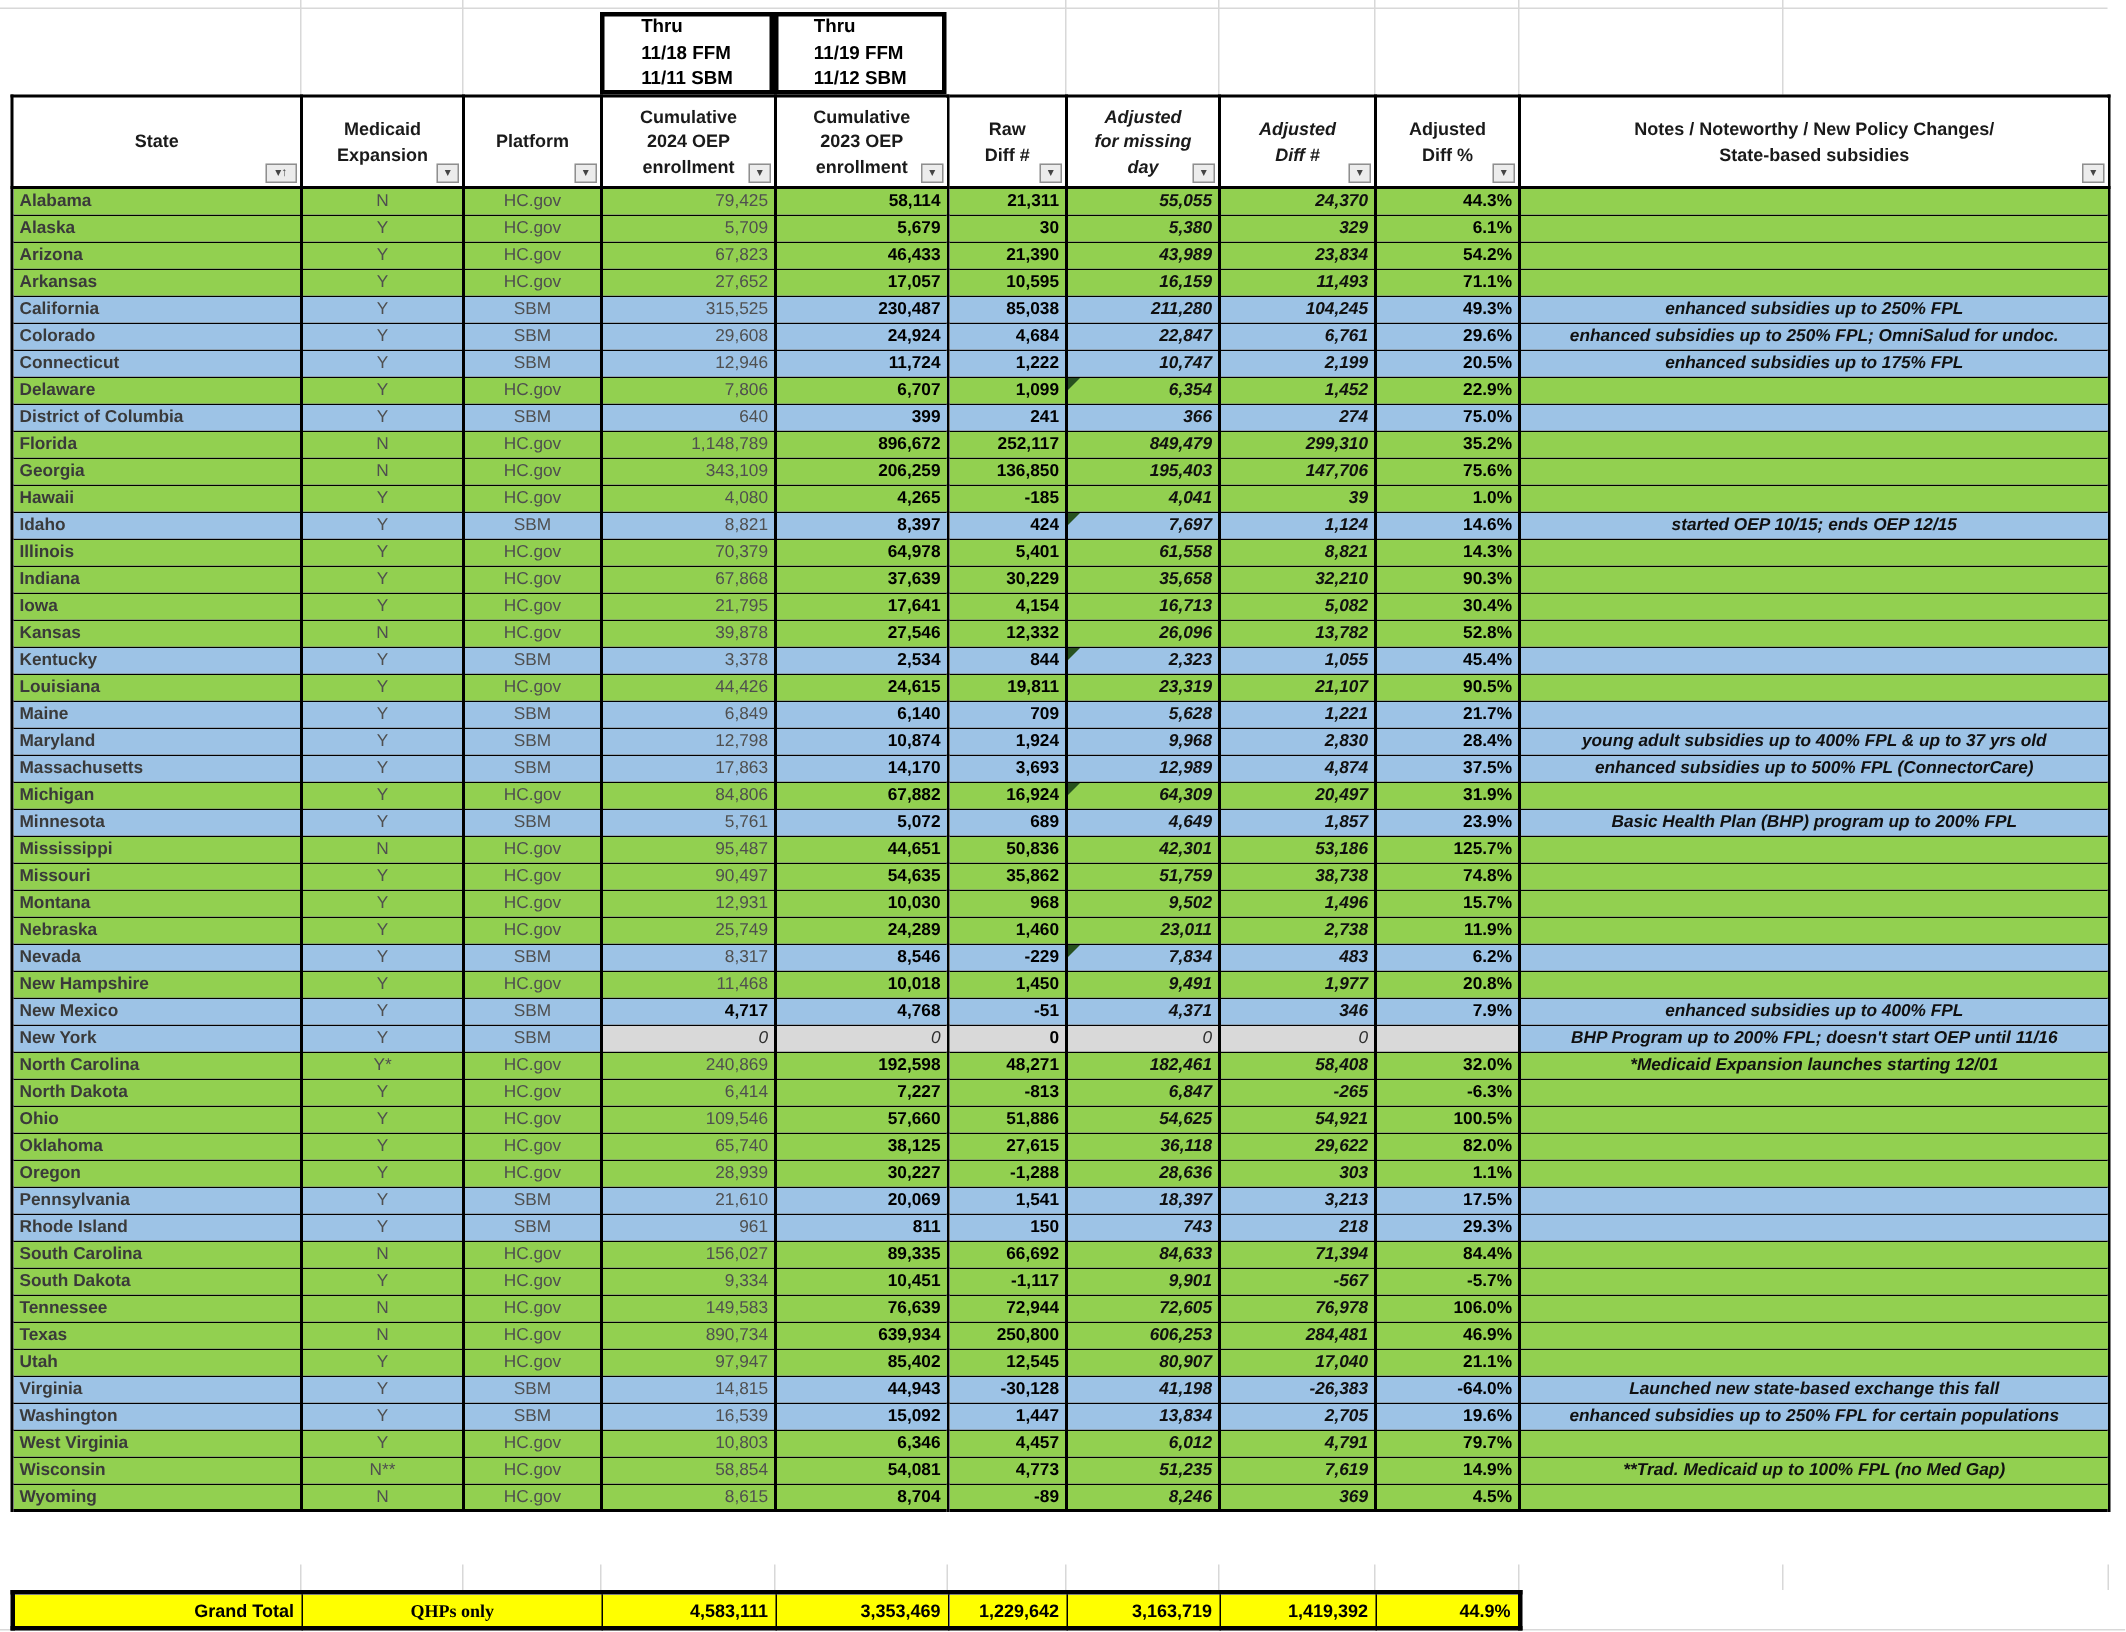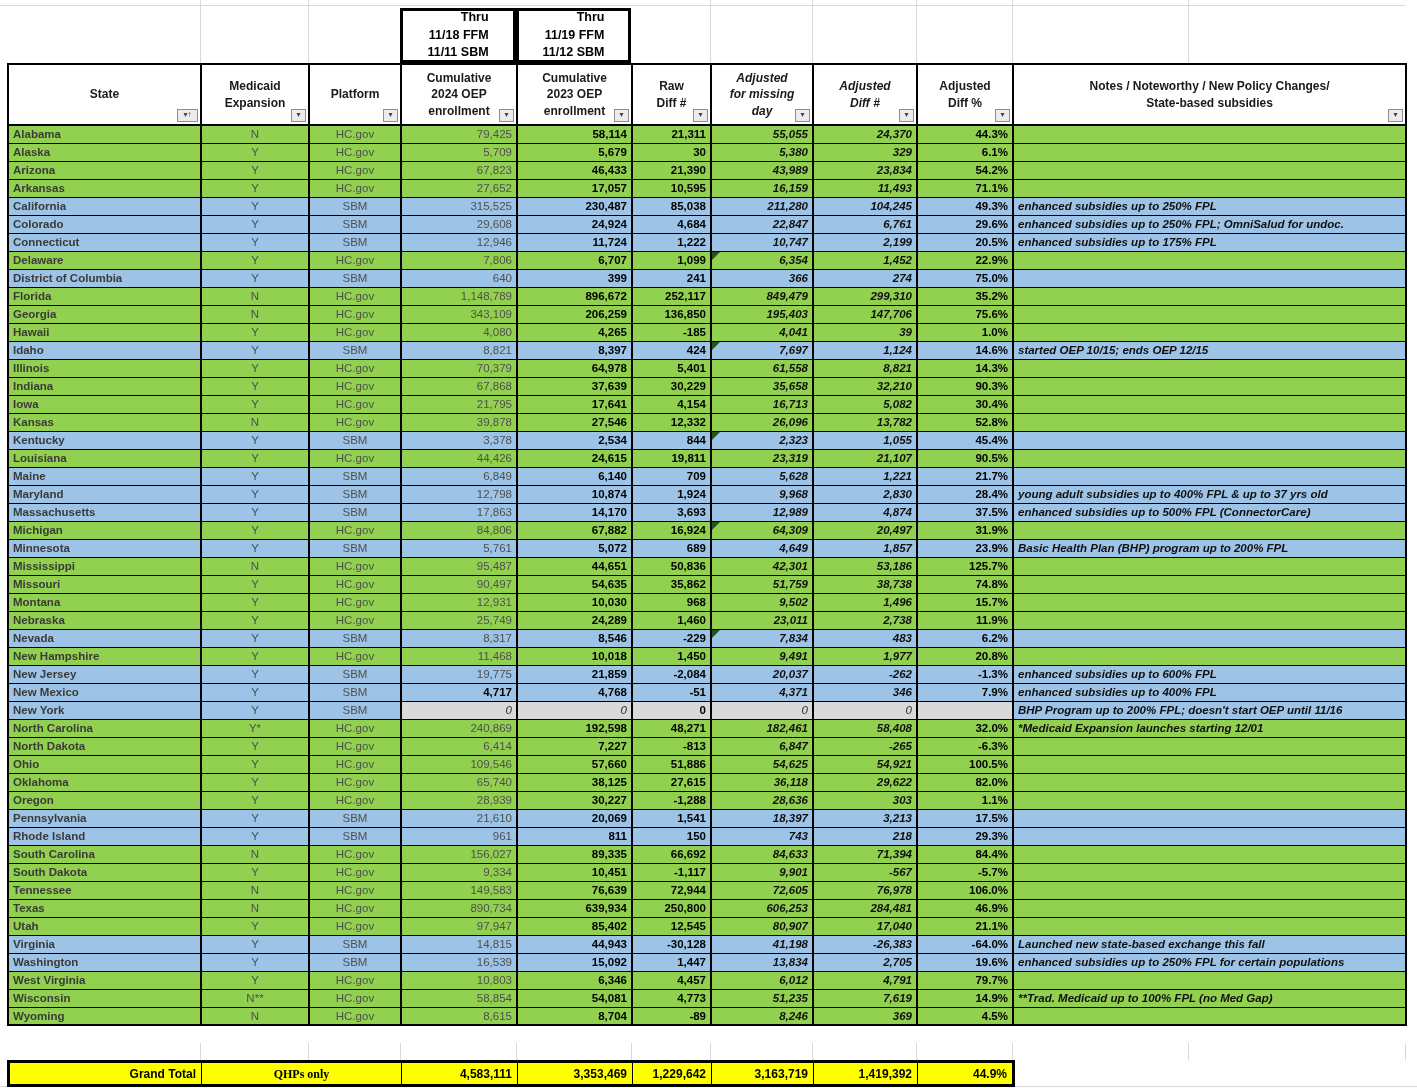--- a/index.html
+++ b/index.html
@@ -1,38 +1,38 @@
 <!DOCTYPE html>
 <html><head>
 <meta charset="utf-8">
 <style>
   html,body{margin:0;padding:0;background:#fff;}
   body{width:1417px;height:1088px;position:relative;font-family:"Liberation Sans",sans-serif;}
   .sheet{position:absolute;left:0;top:0;width:1417px;height:1088px;background:#fff;overflow:hidden;}
   .gridline{position:absolute;background:#d8d8d8;}
   .thru-box{position:absolute;top:8px;height:55px;box-sizing:border-box;border:3px solid #000;background:#fff;
-    display:flex;align-items:center;justify-content:center;text-align:right;
+    display:flex;align-items:center;justify-content:center;text-align:left;
     font-weight:bold;font-size:12.5px;line-height:1.42;white-space:pre-line;color:#000;}
   table.main{position:absolute;left:7px;top:63px;border-collapse:collapse;table-layout:fixed;border:2px solid #000;}
   table.main th{box-sizing:border-box;border:2px solid #000;background:#fff;font-size:12px;font-weight:bold;color:#1a1a1a;
     vertical-align:middle;text-align:center;position:relative;height:61px;padding:0 2px;}
   table.main th .hlabel{white-space:pre-line;line-height:1.35;display:inline-block;}
   th.hitalic .hlabel{font-style:italic;}
   table.main td{box-sizing:border-box;border:1px solid #000;border-left-width:2px;border-right-width:2px;height:18px;
     font-size:11.5px;line-height:16px;padding:0 4px;overflow:hidden;white-space:nowrap;position:relative;}
   tr.bg-green td{background:#92d050;}
   tr.bg-blue td{background:#9dc3e6;}
   td.bg-gray{background:#d9d9d9 !important;}
   .c-state{text-align:left;font-weight:bold;color:#3a3a3a;font-size:12px;padding-right:6px;}
   .c-med,.c-plat{text-align:center;color:#4f4f4f;}
   .c-2024{text-align:right;color:#4f4f4f;}
   .c-2023,.c-raw{text-align:right;font-weight:bold;color:#000;}
   .c-adj,.c-adjd{text-align:right;font-style:italic;font-weight:600;color:#101010;}
   .c-pct{text-align:right;font-weight:bold;color:#000;}
-  .c-note{text-align:left;font-style:italic;font-weight:600;color:#101010;font-size:11px;padding:0 2px;}
+  .c-note{text-align:center;font-style:italic;font-weight:600;color:#101010;font-size:11px;padding:0 2px;}
   td.xb{font-weight:bold;color:#000;}
   td.zero{font-style:italic;font-weight:400;color:#2e2e2e;}
   .flagtri{position:absolute;left:0;top:0;width:0;height:0;border-top:8px solid #27511f;border-right:8px solid transparent;}
   .filterbtn{position:absolute;right:2px;bottom:2px;width:15px;height:13px;box-sizing:border-box;background:#ececec;
     border:1px solid #8f8f8f;font-size:8px;line-height:10px;color:#444;text-align:center;font-weight:normal;font-style:normal;}
   .filterbtn.wide{width:21px;letter-spacing:0;}
   table.total{position:absolute;left:7px;top:1060px;border-collapse:collapse;table-layout:fixed;border:3px solid #000;}
   table.total td{box-sizing:border-box;border:1px solid #000;background:#ffff00;height:24px;font-size:12px;line-height:20px;
     font-weight:bold;color:#000;padding:0 5px;overflow:hidden;white-space:nowrap;}
   .t-label{text-align:right;padding-right:12px;}
@@ -468,32 +468,20 @@
           <td class="c-plat">HC.gov</td>
           <td class="c-2024">11,468</td>
           <td class="c-2023">10,018</td>
           <td class="c-raw">1,450</td>
           <td class="c-adj">9,491</td>
           <td class="c-adjd">1,977</td>
           <td class="c-pct">20.8%</td>
           <td class="c-note"></td>
         </tr>
         <tr class="bg-blue">
-          <td class="c-state">New Jersey</td>
-          <td class="c-med">Y</td>
-          <td class="c-plat">SBM</td>
-          <td class="c-2024">19,775</td>
-          <td class="c-2023">21,859</td>
-          <td class="c-raw">-2,084</td>
-          <td class="c-adj">20,037</td>
-          <td class="c-adjd">-262</td>
-          <td class="c-pct">-1.3%</td>
-          <td class="c-note">enhanced subsidies up to 600% FPL</td>
-        </tr>
-        <tr class="bg-blue">
           <td class="c-state">New Mexico</td>
           <td class="c-med">Y</td>
           <td class="c-plat">SBM</td>
           <td class="c-2024 xb">4,717</td>
           <td class="c-2023">4,768</td>
           <td class="c-raw">-51</td>
           <td class="c-adj">4,371</td>
           <td class="c-adjd">346</td>
           <td class="c-pct">7.9%</td>
           <td class="c-note">enhanced subsidies up to 400% FPL</td>

